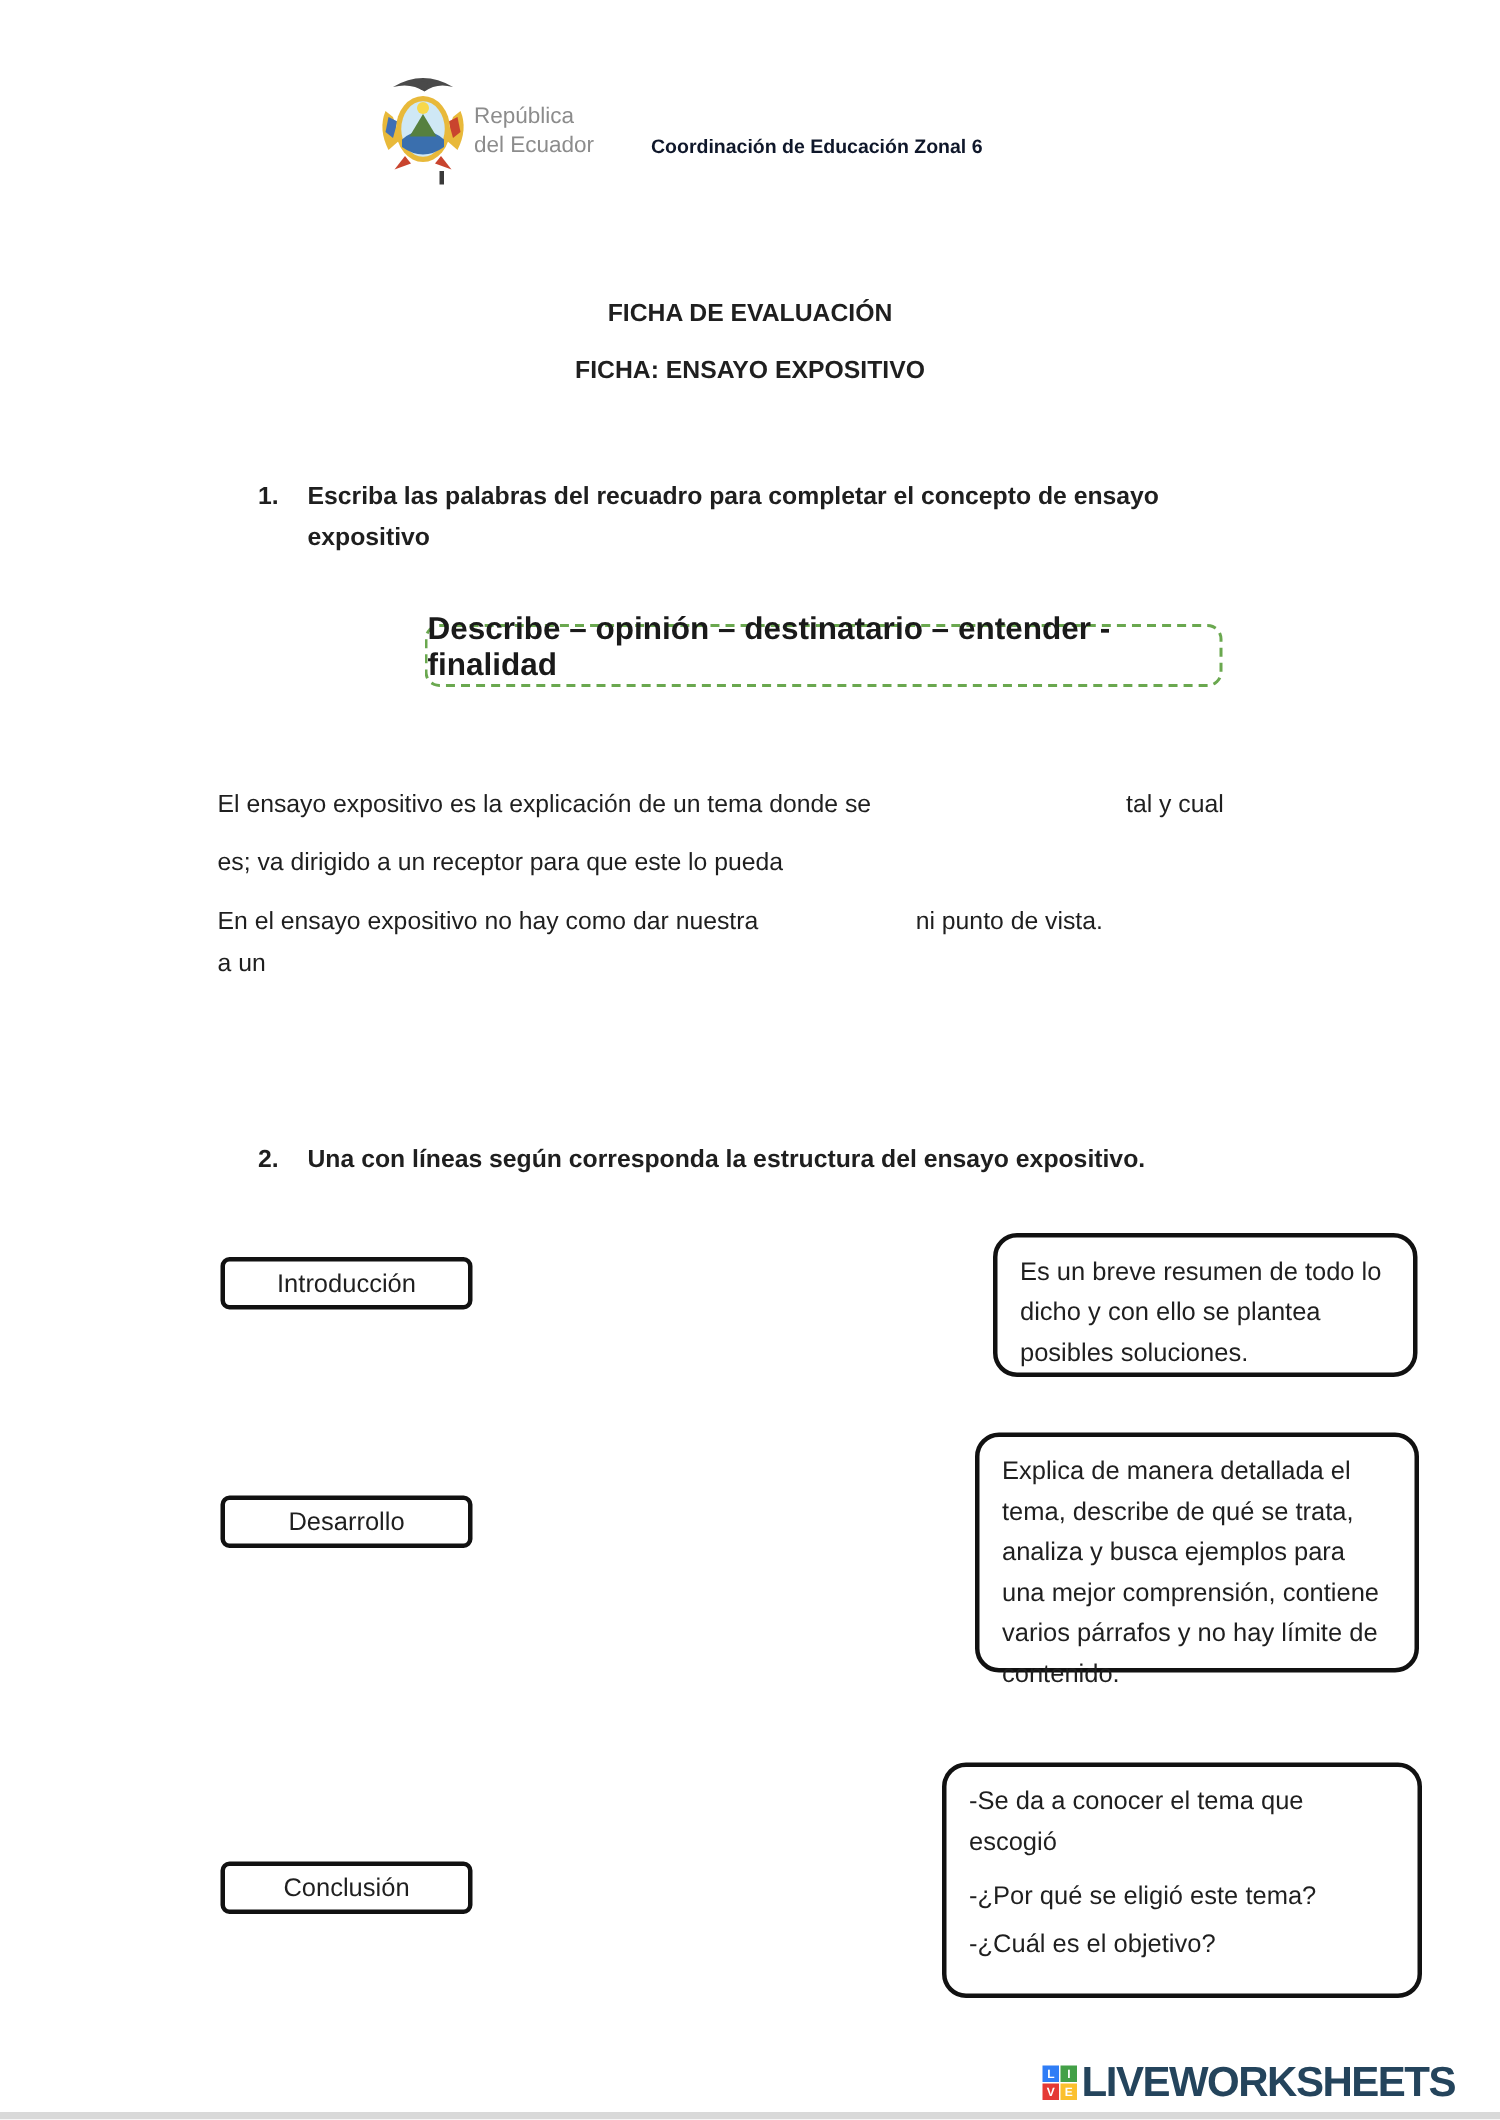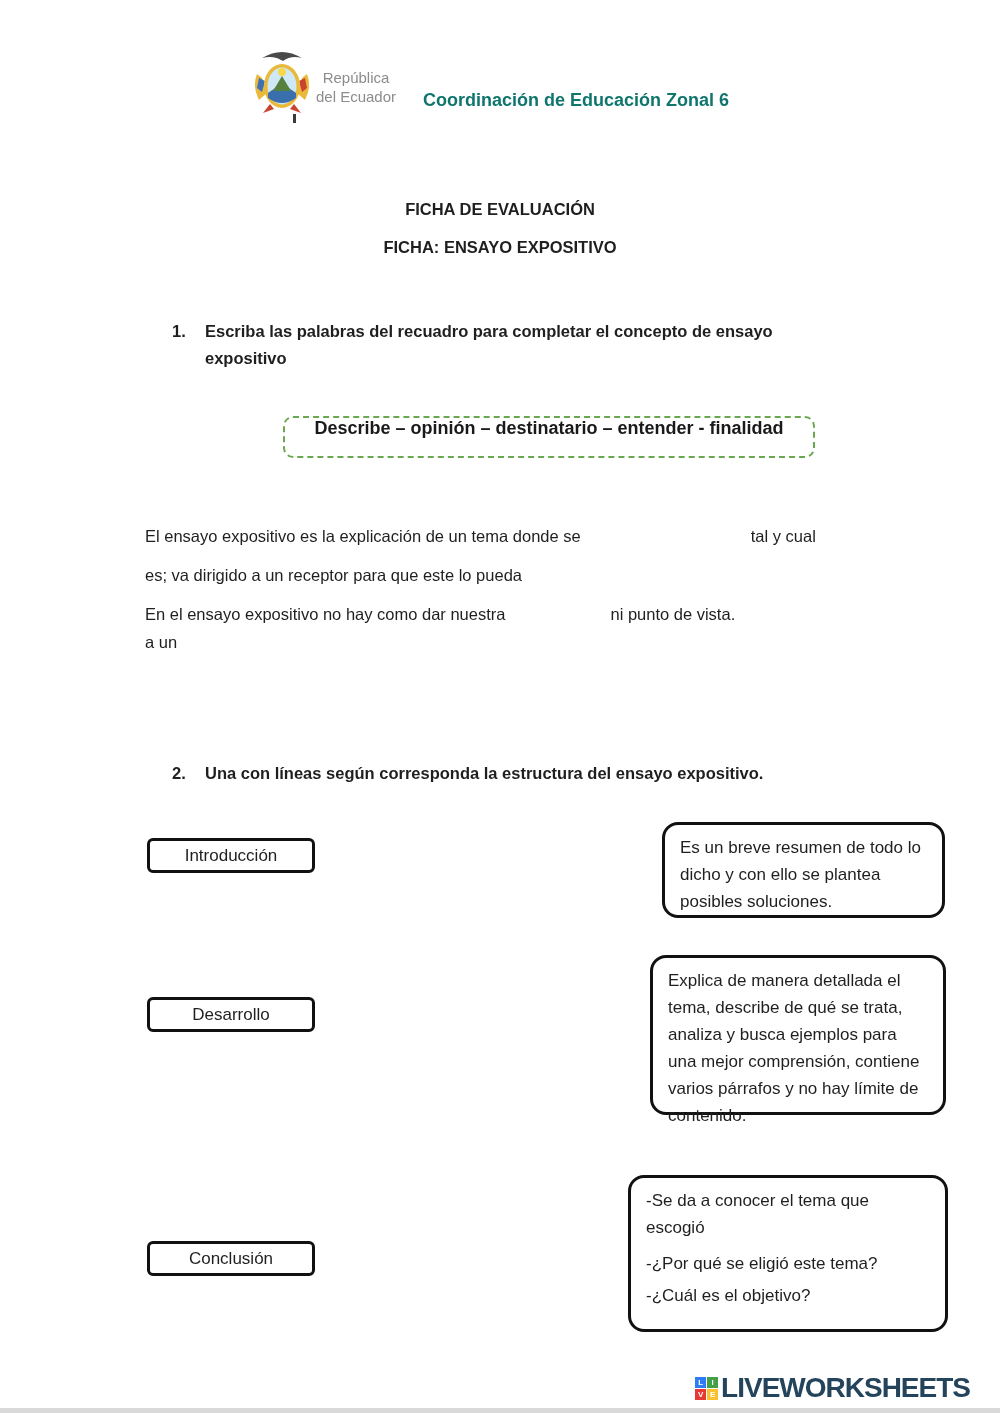--- a/index.html
+++ b/index.html
@@ -7,29 +7,29 @@
   .page {
     position:relative; width:1000px; height:1413px; background:#ffffff;
     color:#1f1f1f; overflow:hidden; margin:0 auto;
   }
 
   
   .coat { position:absolute; left:250px; top:48px; }
   .logo-tick { position:absolute; left:293px; top:114px; width:3px; height:9px; background:#3a3a3a; }
   .republica {
     position:absolute; left:316px; top:68px; color:#8c8c8c;
-    font-size:15px; line-height:19px;text-align:center;
+    font-size:15px; line-height:19px;
   }
   .ministry {
     position:absolute; left:428px; top:58px; color:#0f6d7a;
     font-size:22px; font-weight:bold; letter-spacing:0.2px;
   }
   .coordination {
-    position:absolute; left:423px; top:90px; color:#0f766e;
-    font-size:18px; font-weight:600;
+    position:absolute; left:434px; top:90px; color:#0f172a;
+    font-size:13px; font-weight:600;
   }
 
   
   .title-main, .title-topic {
     position:absolute; left:0; width:100%; text-align:center;
     font-weight:bold; font-size:16.5px;
   }
   .title-main  { top:200px; }
   .title-topic { top:238px; }
 
@@ -37,22 +37,22 @@
   .q-head { position:absolute; display:flex; font-weight:bold; font-size:16.5px; line-height:27px; }
   .q1-head { left:172px; top:318px; }
   .q2-head { left:172px; top:760px; }
   .q-num { width:33px; flex:0 0 33px; }
   .q1-text { width:600px; }
 
   
   .word-bank {
     position:absolute; left:283px; top:416px; width:532px; height:42px;
     border:2px dashed #6aa84f; border-radius:10px;
-    display:flex; align-items:flex-start; justify-content:center;
-    font-weight:bold; font-size:18px; color:#1a1a1a;
+    display:flex; align-items:flex-end; justify-content:center;
+    font-weight:bold; font-size:21px; color:#1a1a1a;
   }
 
   
   .fill-text { position:absolute; left:145px; top:522px; width:730px; font-size:16.5px; }
   .ln { height:28px; line-height:28px; white-space:nowrap; }
   .gap { margin-top:11px; }
   .blank { display:inline-block; height:20px; vertical-align:middle; }
   .w170 { width:170px; } .w150 { width:150px; } .w105 { width:105px; } .w133 { width:133px; }
 
   

